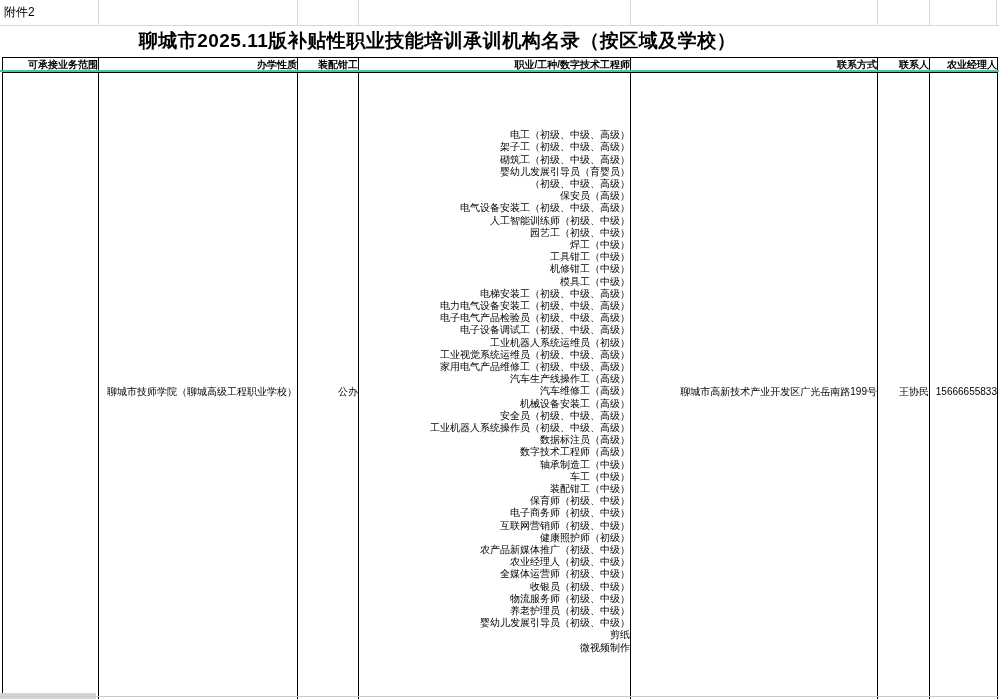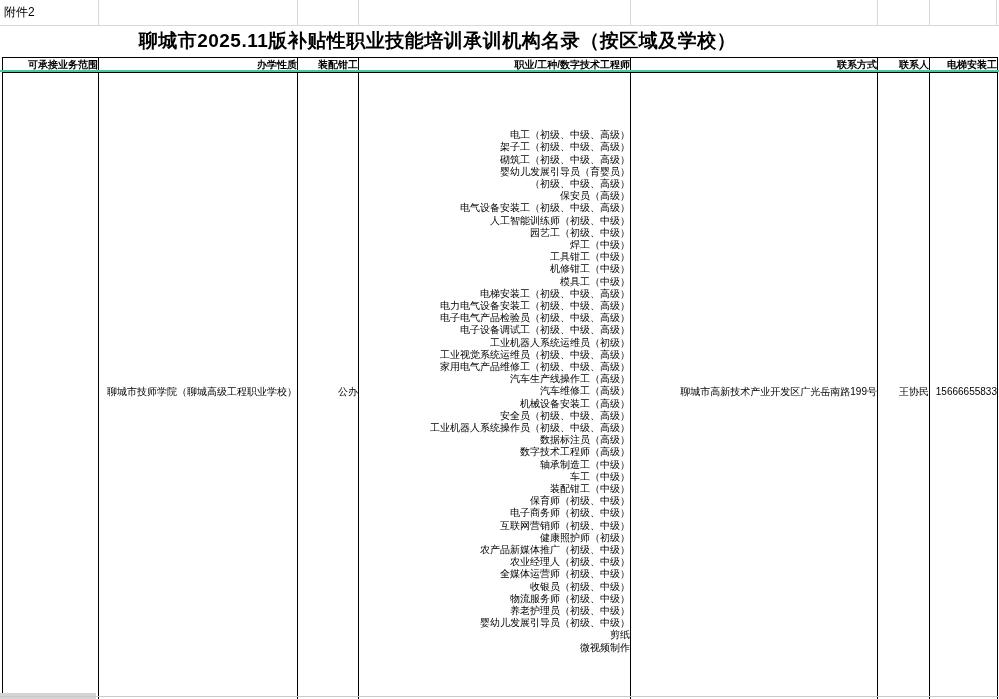--- a/index.html
+++ b/index.html
@@ -74,21 +74,21 @@
       <col style="width:68px">
     </colgroup>
     <thead>
       <tr>
         <th>可承接业务范围</th>
         <th>办学性质</th>
         <th>装配钳工</th>
         <th>职业/工种/数字技术工程师</th>
         <th>联系方式</th>
         <th>联系人</th>
-        <th>电梯安装工</th>
+        <th>农业经理人</th>
       </tr>
     </thead>
     <tbody>
       <tr class="datarow">
         <td></td>
         <td>聊城市技师学院（聊城高级工程职业学校）</td>
         <td>公办</td>
         <td class="occ">电工（初级、中级、高级）
 架子工（初级、中级、高级）
 砌筑工（初级、中级、高级）

